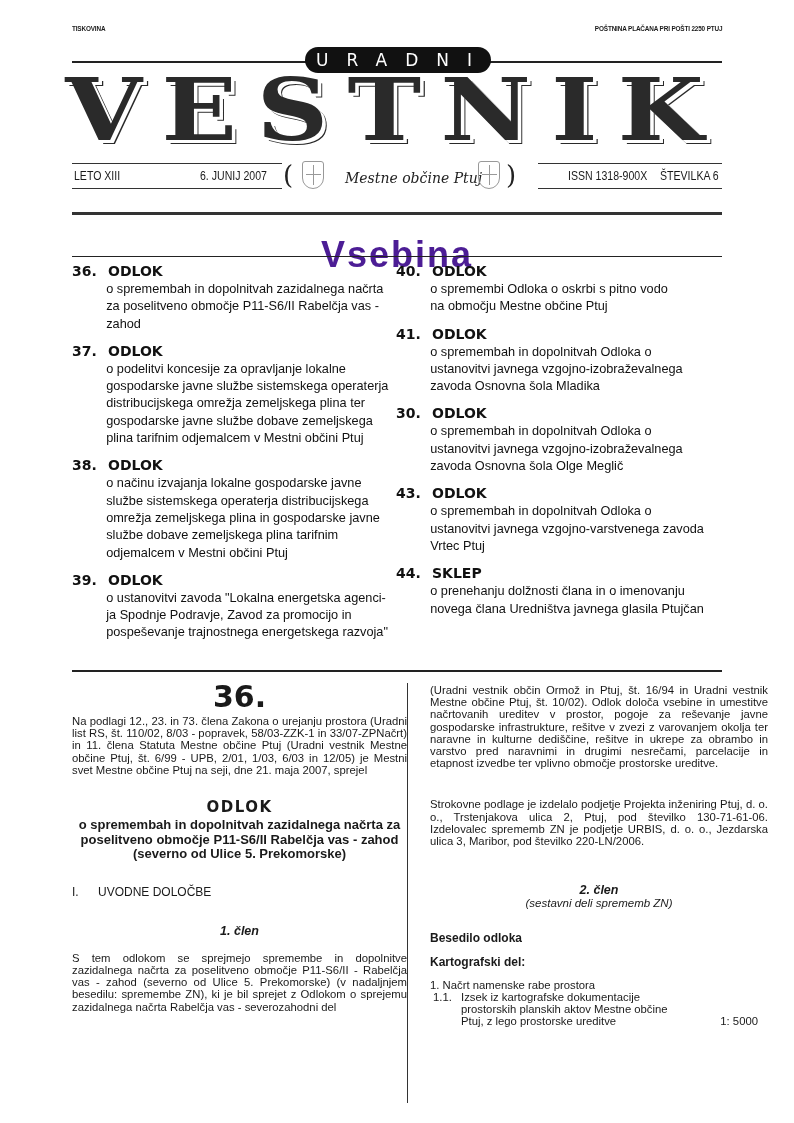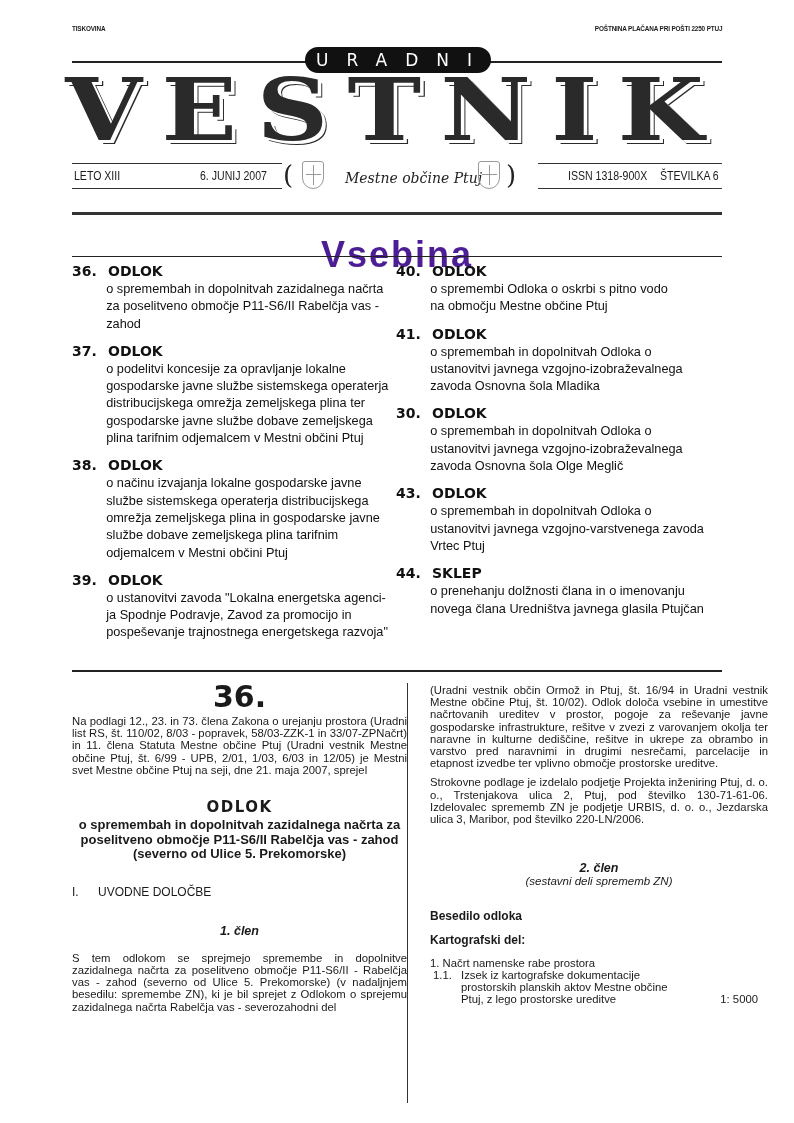--- a/index.html
+++ b/index.html
@@ -159,21 +159,21 @@
     <span class="roman">I.</span><span>UVODNE DOLOČBE</span>
   </div>
   <div class="clen">1. člen</div>
   <div class="justify para">S tem odlokom se sprejmejo spremembe in dopolnitve zazidalnega načrta za poselitveno območje P11-S6/II - Rabelčja vas - zahod (severno od Ulice 5. Prekomorske) (v nadaljnjem besedilu: spremembe ZN), ki je bil sprejet z Odlokom o sprejemu zazidalnega načrta Rabelčja vas - severozahodni del</div>
 </div>
 
 <div class="abs col-divider"></div>
 
 <div class="abs col" style="left:430px; top:684px; width:338px;">
   <div class="justify">(Uradni vestnik občin Ormož in Ptuj, št. 16/94 in Uradni vestnik Mestne občine Ptuj, št. 10/02). Odlok določa vsebine in umestitve načrtovanih ureditev v prostor, pogoje za reševanje javne gospodarske infrastrukture, rešitve v zvezi z varovanjem okolja ter naravne in kulturne dediščine, rešitve in ukrepe za obrambo in varstvo pred naravnimi in drugimi nesrečami, parcelacije in etapnost izvedbe ter vplivno območje prostorske ureditve.</div>
-  <div class="justify para" style="margin-top:7px;">Strokovne podlage je izdelalo podjetje Projekta inženiring Ptuj, d. o. o., Trstenjakova ulica 2, Ptuj, pod številko 130-71-61-06. Izdelovalec sprememb ZN je podjetje URBIS, d. o. o., Jezdarska ulica 3, Maribor, pod številko 220-LN/2006.</div>
+  <div class="justify para" style="margin-top:29px;">Strokovne podlage je izdelalo podjetje Projekta inženiring Ptuj, d. o. o., Trstenjakova ulica 2, Ptuj, pod številko 130-71-61-06. Izdelovalec sprememb ZN je podjetje URBIS, d. o. o., Jezdarska ulica 3, Maribor, pod številko 220-LN/2006.</div>
   <div class="clen" style="margin-top:36px;">2. člen</div>
   <div class="clen-sub">(sestavni deli sprememb ZN)</div>
   <div class="bold-h" style="margin-top:22px;">Besedilo odloka</div>
   <div class="bold-h" style="margin-top:12px;">Kartografski del:</div>
   <table class="carto" style="margin-top:10px;">
     <tbody>
         <tr>
       <td colspan="3"><span>1.</span> <span>Načrt namenske rabe prostora</span></td>
     </tr>
     <tr>

